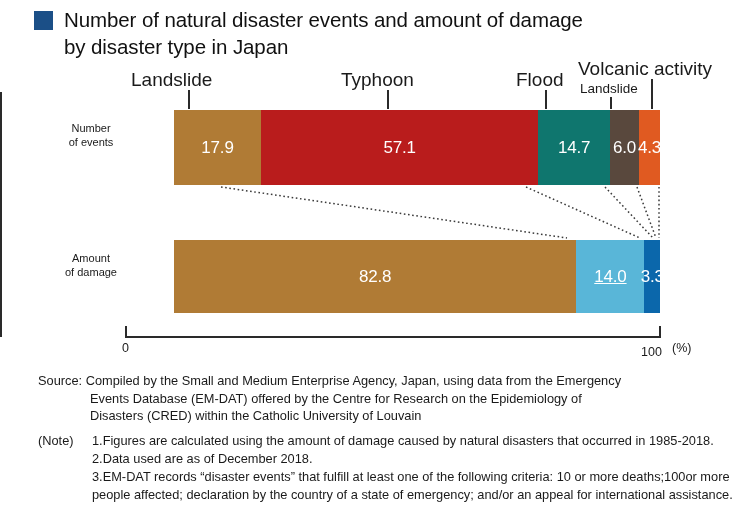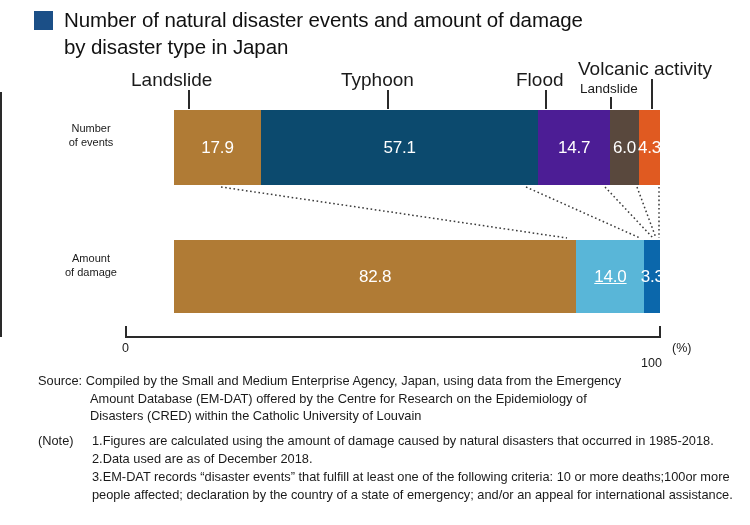--- a/index.html
+++ b/index.html
@@ -140,24 +140,24 @@
       <line x1="605" y1="187" x2="653" y2="238"></line>
       <line x1="637" y1="187" x2="656" y2="238"></line>
       <line x1="659" y1="187" x2="659" y2="238"></line>
     </g>
   </svg>
 
   <div class="bar bar-events" style="width:534px;">
     <div class="seg" style="width:17.9%; background:#b07b35;">
       <span>17.9</span>
     </div>
-    <div class="seg" style="width:57.1%; background:#0c4a6e;text-align:right;">
+    <div class="seg" style="width:57.1%; background:#b91c1c;text-align:right;">
       <span>57.1</span>
     </div>
-    <div class="seg" style="width:14.7%; background:#4c1d95;">
+    <div class="seg" style="width:14.7%; background:#0f766e;">
       <span>14.7</span>
     </div>
     <div class="seg tiny" style="width:6.0%; background:#59483d;">
       <span>6.0</span>
     </div>
     <div class="seg tiny" style="width:4.3%; background:#e05a21;">
       <span>4.3</span>
     </div>
   </div>
 
@@ -167,26 +167,26 @@
     </div>
     <div class="seg" style="width:14.0%; background:#59b6d8;text-decoration:underline;">
       <span>14.0</span>
     </div>
     <div class="seg tiny" style="width:3.2%; background:#0b67ab;">
       <span>3.3</span>
     </div>
   </div>
 
   <div class="axnum" style="left:122px; top:341px;">0</div>
-  <div class="axnum" style="left:641px; top:356px;">100</div>
+  <div class="axnum" style="left:641px; top:345px;">100</div>
   <div class="axnum" style="left:672px; top:341px;">(%)</div>
 
   <div class="source">
     <span class="first">Source: Compiled by the Small and Medium Enterprise Agency, Japan, using data from the Emergency</span>
-    <span class="hang">Amount Database (EM-DAT) offered by the Centre for Research on the Epidemiology of</span>
+    <span class="hang">Events Database (EM-DAT) offered by the Centre for Research on the Epidemiology of</span>
     <span class="hang">Disasters (CRED) within the Catholic University of Louvain</span>
   </div>
 
   <div class="note">
     <div class="note-row">
       <div class="note-tag">(Note)</div>
       <div class="note-body">
         <span class="note-item">1.Figures are calculated using the amount of damage caused by natural disasters that occurred in 1985-2018.</span>
         <span class="note-item">2.Data used are as of December 2018.</span>
         <span class="note-item">3.EM-DAT records “disaster events” that fulfill at least one of the following criteria: 10 or more deaths;100or more people affected; declaration by the country of a state of emergency; and/or an appeal for international assistance.</span>

